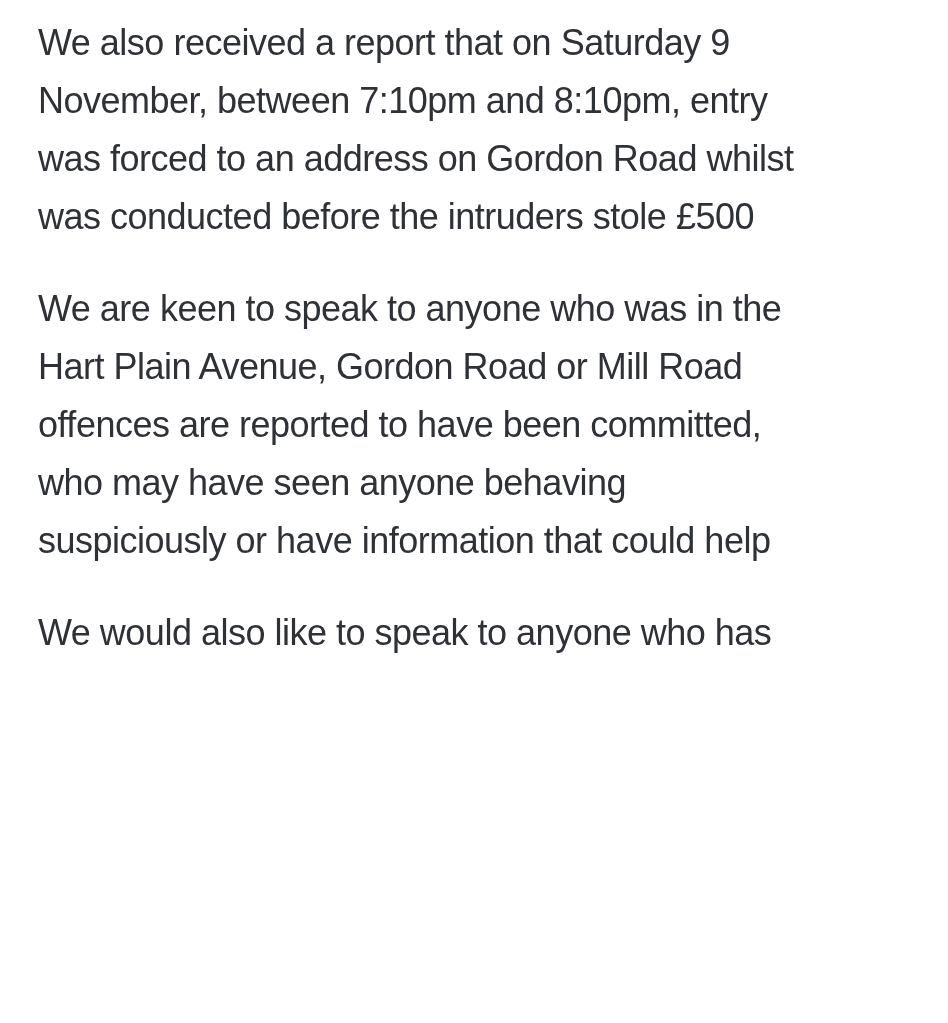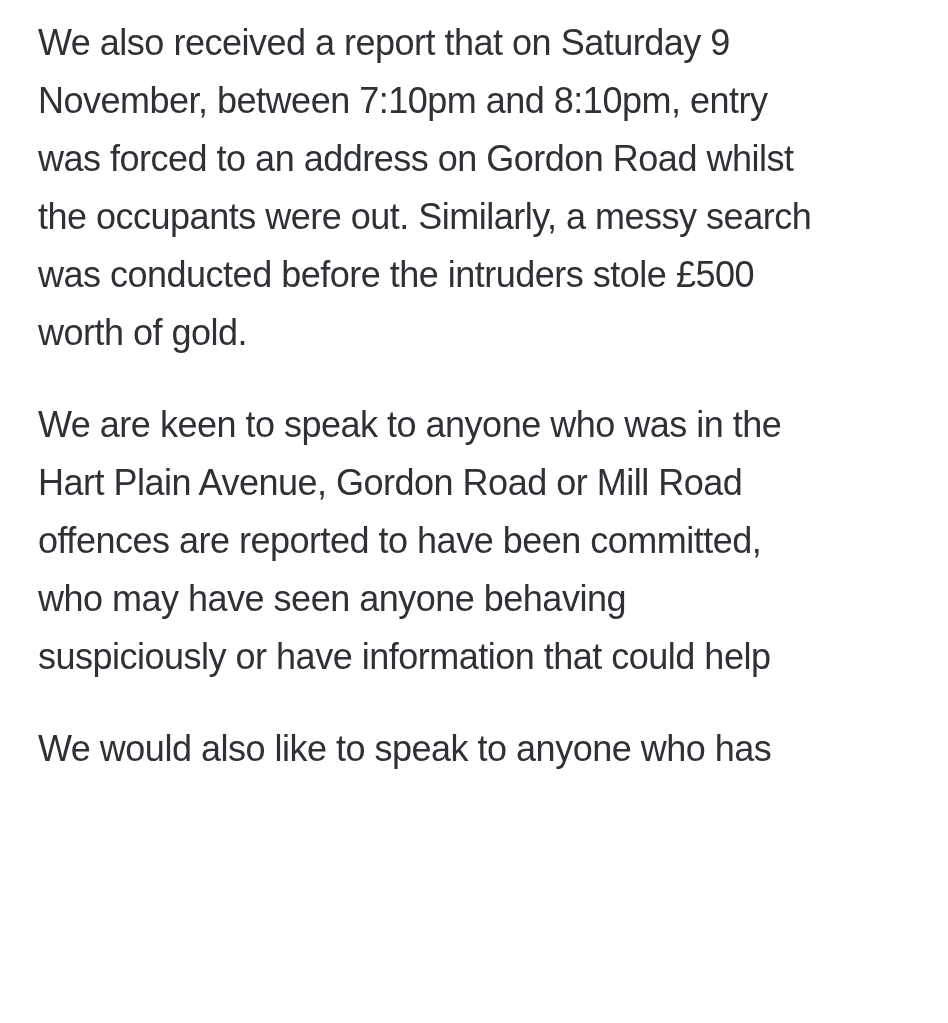--- a/index.html
+++ b/index.html
@@ -37,23 +37,21 @@
 </head>
 <body>
 
 <div class="page">
   <div class="article">
 
     <p class="para">
       <span class="line">We also received a report that on Saturday 9</span>
       <span class="line">November, between 7:10pm and 8:10pm, entry</span>
       <span class="line">was forced to an address on Gordon Road whilst</span>
-      <span class="line">the occupants were out. Similarly, a messy search</span>
       <span class="line">was conducted before the intruders stole £500</span>
-      <span class="line">worth of gold.</span>
     </p>
 
     <p class="para">
       <span class="line">We are keen to speak to anyone who was in the</span>
       <span class="line">Hart Plain Avenue, Gordon Road or Mill Road</span>
       <span class="line">offences are reported to have been committed,</span>
       <span class="line">who may have seen anyone behaving</span>
       <span class="line">suspiciously or have information that could help</span>
     </p>
 

